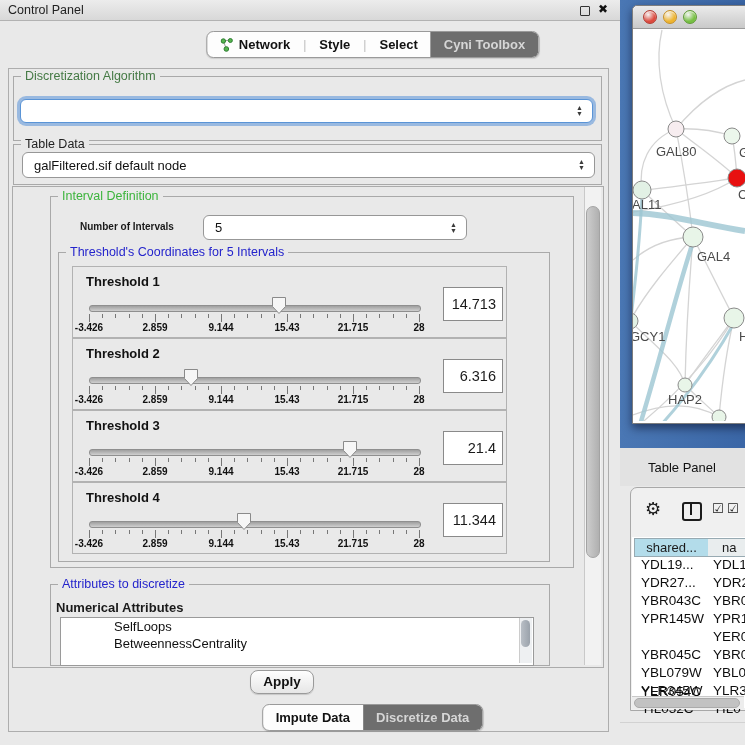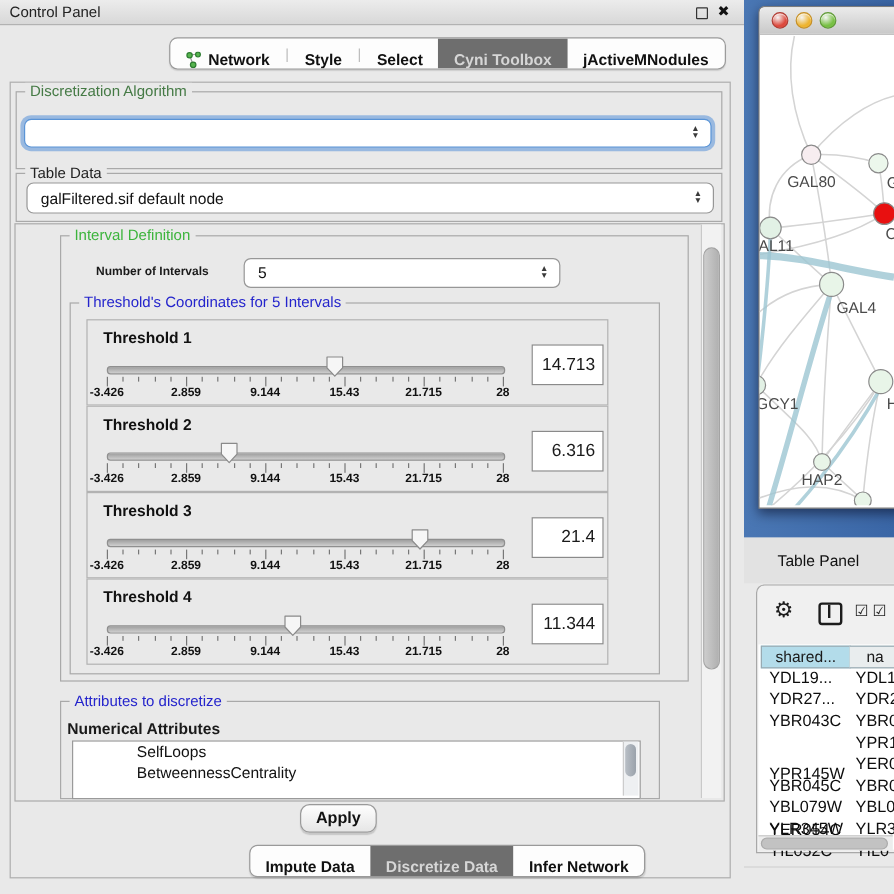--- a/index.html
+++ b/index.html
@@ -10,21 +10,21 @@
   
   .titlebar{left:0;top:0;width:620px;height:20px;background:linear-gradient(#ececec,#d8d8d8);
             border-bottom:1px solid #b2b2b2;}
   .titlebar-text{left:8px;top:3px;font-size:12.5px;color:#222;}
   .restore-box{left:580px;top:6px;width:8px;height:8px;border:1.5px solid #333;border-radius:1px;}
   .close-x{left:598px;top:2px;font-size:12px;font-weight:bold;color:#111;}
 
   .tabbar{top:31px;left:50%;transform:translateX(-50%);display:inline-flex;align-items:stretch;
           background:#fdfdfd;border:1px solid #9a9a9a;border-radius:7px;height:25px;overflow:hidden;
           box-shadow:0 1px 1px rgba(0,0,0,.12);}
-  .tabbar .tab{display:flex;align-items:flex-end;padding:0 13px;font-size:13px;font-weight:bold;color:#111;
+  .tabbar .tab{display:flex;align-items:center;padding:0 13px;font-size:13px;font-weight:bold;color:#111;
                white-space:nowrap;cursor:default;}
   .tabbar .tab.selected{background:#6e6e6e;color:#d6d6d6;}
   .tabbar .sep{display:flex;align-items:center;color:#bcbcbc;font-size:12px;}
   .net-ico{margin-right:6px;display:inline-block;width:13px;height:14px;}
 
   .outer-box{left:8px;top:68px;width:599px;height:662px;border:1px solid #adadad;background:#e9e9e9;}
 
   .groupbox{border:1px solid #a9a9a9;background:#e9e9e9;}
   .grouptitle{position:absolute;top:-8px;left:7px;background:#e9e9e9;padding:0 4px;font-size:12.5px;}
   .t-green{color:#3cb43c;}
@@ -123,23 +123,20 @@
       <span class="sep">|</span>
       <div class="tab">
         <span>Style</span>
       </div>
       <span class="sep">|</span>
       <div class="tab">
         <span>Select</span>
       </div>
       <div class="tab selected">
         <span>Cyni Toolbox</span>
-      </div>
-      <div class="tab">
-        <span>jActiveMNodules</span>
       </div>
     </div>
 
   <div class="abs outer-box"></div>
 
   <div class="abs groupbox" style="left:13px;top:76px;width:587px;height:63px;">
     <span class="grouptitle t-dkgreen">Discretization Algorithm</span>
   </div>
 
   <div class="abs combo focused" style="left:20px;top:99px;width:571px;height:22px;z-index:2;">
@@ -373,23 +370,20 @@
   </div>
 
   <div class="abs apply-btn">Apply</div>
 
   <div class="abs tabbar" id="bottom-tabbar" style="top:704px;">
       <div class="tab">
         <span>Impute Data</span>
       </div>
       <div class="tab selected">
         <span>Discretize Data</span>
-      </div>
-      <div class="tab">
-        <span>Infer Network</span>
       </div>
     </div>
 
   <div class="abs blue-frame"></div>
 
   <div class="abs mac-window">
     <div class="abs mac-titlebar"></div>
   </div>
   <div id="lights">
       <div class="abs light" style="left: 643px; background: radial-gradient(circle at 35% 30%, rgba(255, 255, 255, 0.69), rgb(221, 74, 62) 60%); border: 1px solid rgb(177, 60, 51);"></div>
@@ -455,21 +449,21 @@
   <div class="abs tbl-white"></div>
   <div class="abs th-cell th-sel" style="left:634px;width:73px;">shared...</div>
   <div class="abs th-cell th-plain" style="left:708px;width:37px;text-align:left;padding-left:14px;">na</div>
   <div id="tbl-rows">
       <div class="tbl-row-cell" style="left: 641px; top: 557px; width: 64px; overflow: hidden;">YDL19...</div>
       <div class="tbl-row-cell" style="left: 713px; top: 557px; width: 32px; overflow: hidden;">YDL1</div>
       <div class="tbl-row-cell" style="left: 641px; top: 575px; width: 64px; overflow: hidden;">YDR27...</div>
       <div class="tbl-row-cell" style="left: 713px; top: 575px; width: 32px; overflow: hidden;">YDR2</div>
       <div class="tbl-row-cell" style="left: 641px; top: 593px; width: 64px; overflow: hidden;">YBR043C</div>
       <div class="tbl-row-cell" style="left: 713px; top: 593px; width: 32px; overflow: hidden;">YBR0</div>
-      <div class="tbl-row-cell" style="left: 641px; top: 637px; width: 64px; overflow: hidden;">YPR145W</div>
+      <div class="tbl-row-cell" style="left: 641px; top: 611px; width: 64px; overflow: hidden;">YPR145W</div>
       <div class="tbl-row-cell" style="left: 713px; top: 611px; width: 32px; overflow: hidden;">YPR1</div>
       <div class="tbl-row-cell" style="left: 641px; top: 666px; width: 64px; overflow: hidden; margin-top: 18px;">YER054C</div>
       <div class="tbl-row-cell" style="left: 713px; top: 629px; width: 32px; overflow: hidden;">YER0</div>
       <div class="tbl-row-cell" style="left: 641px; top: 647px; width: 64px; overflow: hidden;">YBR045C</div>
       <div class="tbl-row-cell" style="left: 713px; top: 647px; width: 32px; overflow: hidden;">YBR0</div>
       <div class="tbl-row-cell" style="left: 641px; top: 665px; width: 64px; overflow: hidden;">YBL079W</div>
       <div class="tbl-row-cell" style="left: 713px; top: 665px; width: 32px; overflow: hidden;">YBL0</div>
       <div class="tbl-row-cell" style="left: 641px; top: 683px; width: 64px; overflow: hidden;">YLR345W</div>
       <div class="tbl-row-cell" style="left: 713px; top: 683px; width: 32px; overflow: hidden;">YLR3</div>
       <div class="tbl-row-cell" style="left: 641px; top: 701px; width: 64px; overflow: hidden;">YIL052C</div>

